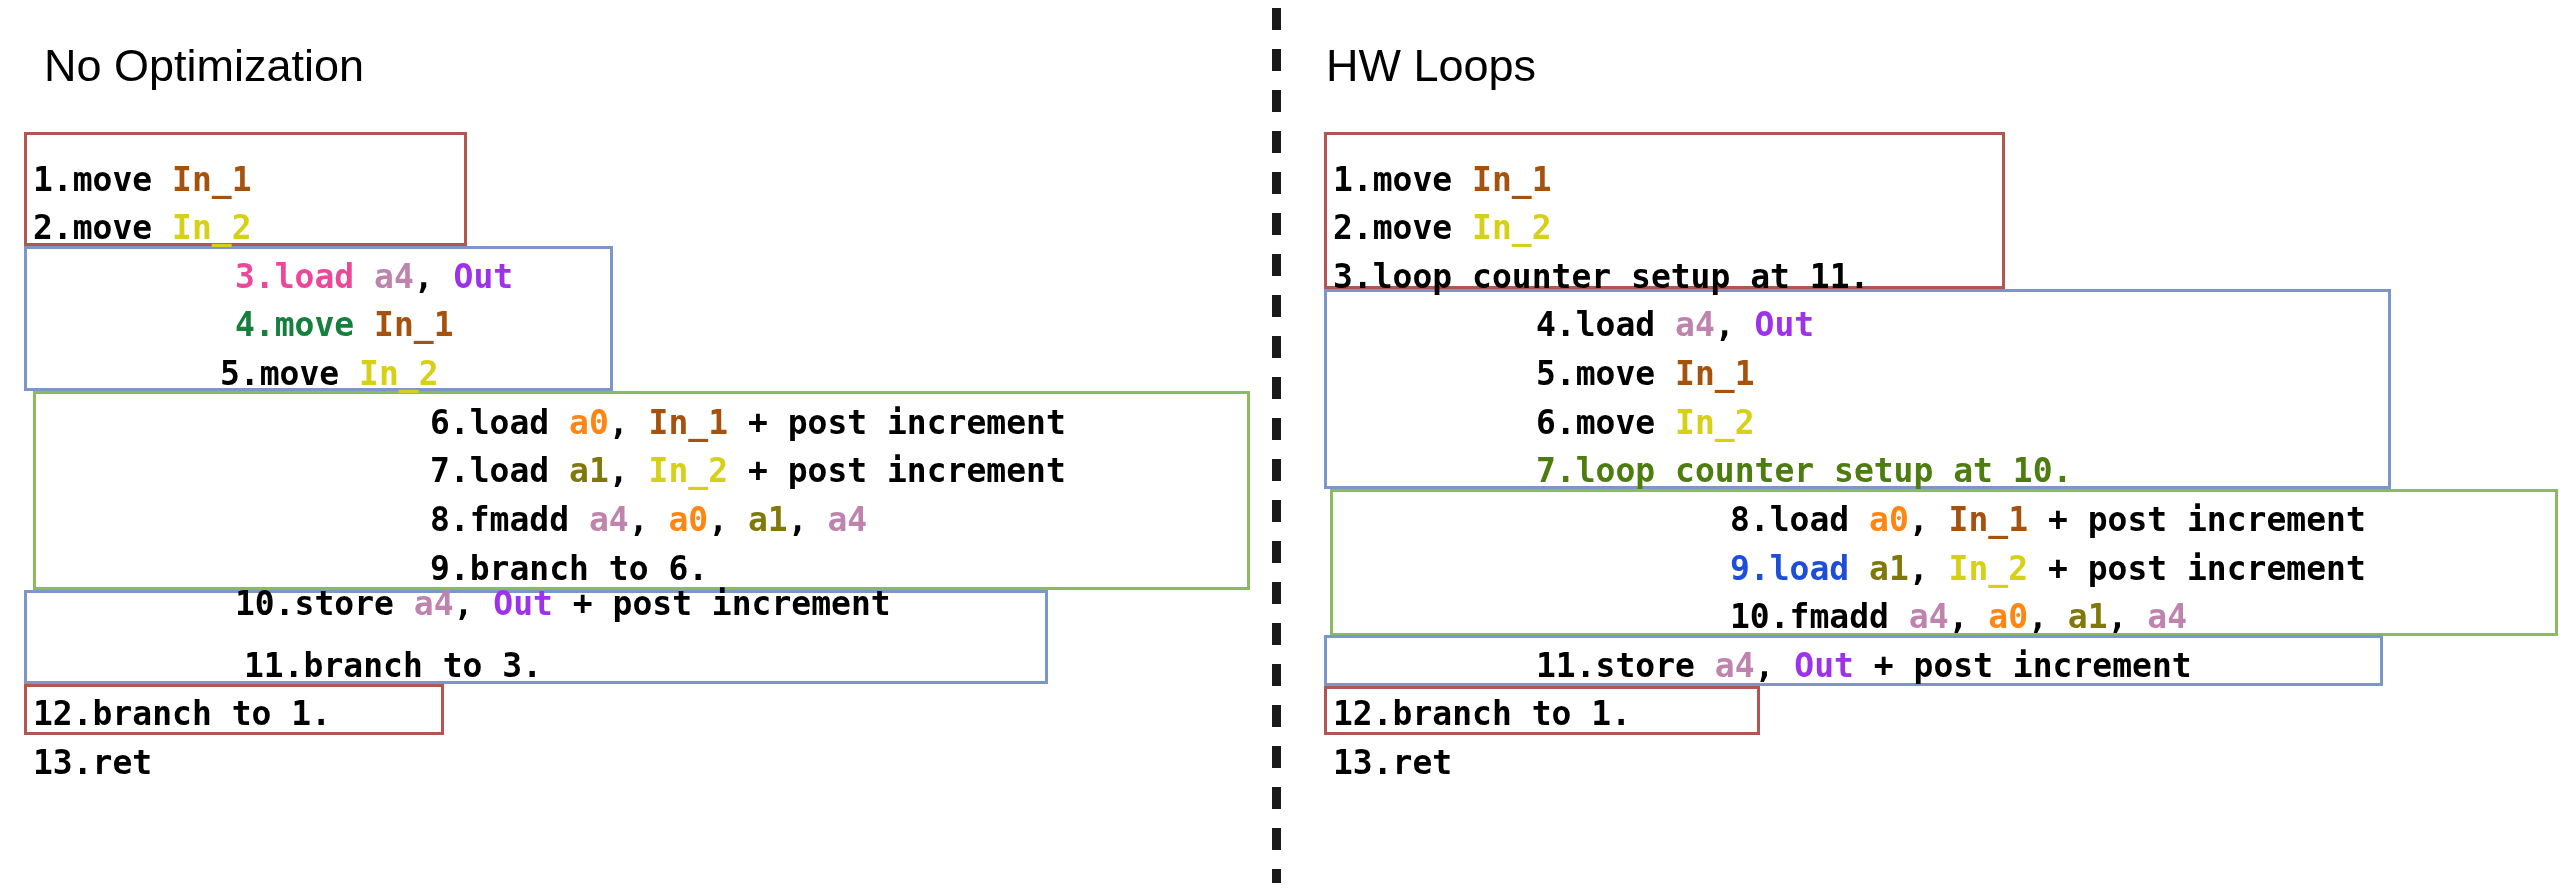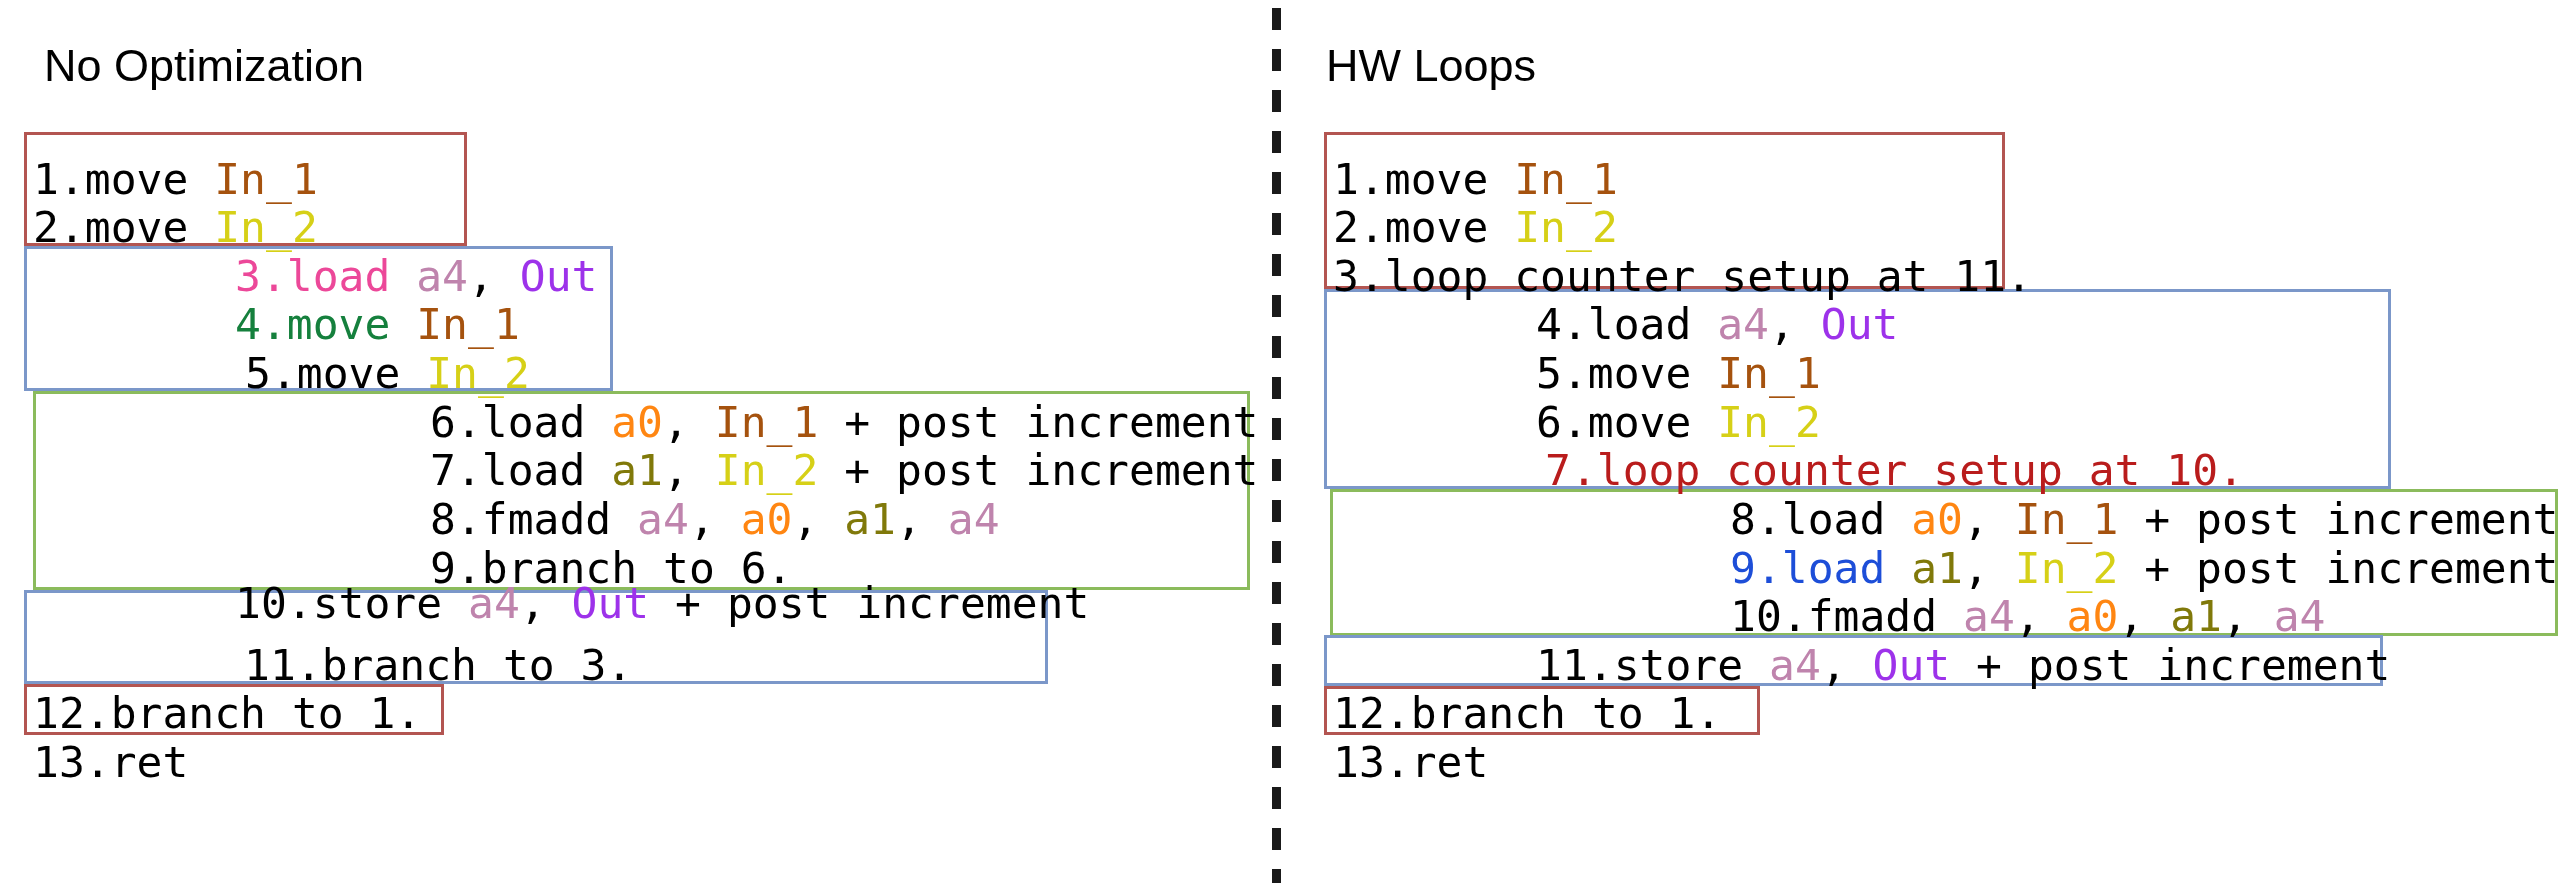--- a/index.html
+++ b/index.html
@@ -29,24 +29,25 @@
   }
   .box {
     position: absolute;
     box-sizing: border-box;
     border: 3.9px solid #000;
     background: transparent;
   }
   .code-line {
     position: absolute;
     font-family: "DejaVu Sans Mono", monospace;
-    font-size: 43px;
+    font-size: 33px;
     line-height: 49px;
     white-space: pre;
     color: #000000;
+    font-weight: bold;
   }
   .code-line span { display: inline; }
 </style>
 </head>
 <body>
 
 <div class="figure">
 
   <div class="divider" style="background: repeating-linear-gradient(rgb(26, 26, 26) 0px, rgb(26, 26, 26) 22px, transparent 22px, transparent 41px);"></div>
 
@@ -57,21 +58,21 @@
         <div class="box" style="left: 23.5px; top: 246px; width: 589px; height: 145px; border-color: rgb(123, 151, 201);"></div>
         <div class="box" style="left: 33px; top: 391px; width: 1217px; height: 199px; border-color: rgb(139, 187, 92);"></div>
         <div class="box" style="left: 23.5px; top: 590px; width: 1024px; height: 94px; border-color: rgb(123, 151, 201);"></div>
         <div class="box" style="left: 23.5px; top: 684px; width: 420px; height: 51px; border-color: rgb(179, 85, 81);"></div>
       </div>
     <div>
         <div class="code-line" style="left: 33px; top: 155px;"><span style="color: rgb(0, 0, 0);">1.move </span><span style="color: rgb(165, 82, 14);">In_1</span></div>
         <div class="code-line" style="left: 33px; top: 203px;"><span style="color: rgb(0, 0, 0);">2.move </span><span style="color: rgb(214, 208, 23);">In_2</span></div>
         <div class="code-line" style="left: 235px; top: 252px;"><span style="color: #ec4899;">3.load </span><span style="color: rgb(191, 132, 173);">a4</span><span style="color: rgb(0, 0, 0);">, </span><span style="color: rgb(157, 50, 234);">Out</span></div>
         <div class="code-line" style="left: 235px; top: 300px;"><span style="color: #15803d;">4.move </span><span style="color: rgb(165, 82, 14);">In_1</span></div>
-        <div class="code-line" style="left: 245px; top: 349px; text-align: center;"><span style="color: rgb(0, 0, 0);">5.move </span><span style="color: rgb(214, 208, 23);">In_2</span></div>
+        <div class="code-line" style="left: 220px; top: 349px; text-align: center;"><span style="color: rgb(0, 0, 0);">5.move </span><span style="color: rgb(214, 208, 23);">In_2</span></div>
         <div class="code-line" style="left: 430px; top: 398px;"><span style="color: rgb(0, 0, 0);">6.load </span><span style="color: rgb(255, 134, 18);">a0</span><span style="color: rgb(0, 0, 0);">, </span><span style="color: rgb(165, 82, 14);">In_1</span><span style="color: rgb(0, 0, 0);"> + post increment</span></div>
         <div class="code-line" style="left: 430px; top: 446px;"><span style="color: rgb(0, 0, 0);">7.load </span><span style="color: rgb(128, 121, 10);">a1</span><span style="color: rgb(0, 0, 0);">, </span><span style="color: rgb(214, 208, 23);">In_2</span><span style="color: rgb(0, 0, 0);"> + post increment</span></div>
         <div class="code-line" style="left: 430px; top: 495px;"><span style="color: rgb(0, 0, 0);">8.fmadd </span><span style="color: rgb(191, 132, 173);">a4</span><span style="color: rgb(0, 0, 0);">, </span><span style="color: rgb(255, 134, 18);">a0</span><span style="color: rgb(0, 0, 0);">, </span><span style="color: rgb(128, 121, 10);">a1</span><span style="color: rgb(0, 0, 0);">, </span><span style="color: rgb(191, 132, 173);">a4</span></div>
         <div class="code-line" style="left: 430px; top: 544px;"><span style="color: rgb(0, 0, 0);">9.branch to 6.</span></div>
         <div class="code-line" style="left: 235px; top: 579px;"><span style="color: rgb(0, 0, 0);">10.store </span><span style="color: rgb(191, 132, 173);">a4</span><span style="color: rgb(0, 0, 0);">, </span><span style="color: rgb(157, 50, 234);">Out</span><span style="color: rgb(0, 0, 0);"> + post increment</span></div>
         <div class="code-line" style="left: 235px; top: 641px;"><span style="color: rgb(0, 0, 0); margin-left: 9px;">11.branch to 3.</span></div>
         <div class="code-line" style="left: 33px; top: 689px;"><span style="color: rgb(0, 0, 0);">12.branch to 1.</span></div>
         <div class="code-line" style="left: 33px; top: 738px;"><span style="color: rgb(0, 0, 0);">13.ret</span></div>
       </div>
   </section>
@@ -85,21 +86,21 @@
         <div class="box" style="left: 1324px; top: 635px; width: 1059px; height: 51px; border-color: rgb(123, 151, 201);"></div>
         <div class="box" style="left: 1324px; top: 686px; width: 436px; height: 49px; border-color: rgb(179, 85, 81);"></div>
       </div>
     <div>
         <div class="code-line" style="left: 1333px; top: 155px;"><span style="color: rgb(0, 0, 0);">1.move </span><span style="color: rgb(165, 82, 14);">In_1</span></div>
         <div class="code-line" style="left: 1333px; top: 203px;"><span style="color: rgb(0, 0, 0);">2.move </span><span style="color: rgb(214, 208, 23);">In_2</span></div>
         <div class="code-line" style="left: 1333px; top: 252px;"><span style="color: rgb(0, 0, 0);">3.loop counter setup at 11.</span></div>
         <div class="code-line" style="left: 1536px; top: 300px;"><span style="color: rgb(0, 0, 0);">4.load </span><span style="color: rgb(191, 132, 173);">a4</span><span style="color: rgb(0, 0, 0);">, </span><span style="color: rgb(157, 50, 234);">Out</span></div>
         <div class="code-line" style="left: 1536px; top: 349px;"><span style="color: rgb(0, 0, 0);">5.move </span><span style="color: rgb(165, 82, 14);">In_1</span></div>
         <div class="code-line" style="left: 1536px; top: 398px;"><span style="color: rgb(0, 0, 0);">6.move </span><span style="color: rgb(214, 208, 23);">In_2</span></div>
-        <div class="code-line" style="left: 1536px; top: 446px;"><span style="color: #b91c1c; margin-left: 9px;">7.loop counter setup at 10.</span></div>
+        <div class="code-line" style="left: 1536px; top: 446px;"><span style="color: #4d7c0f;">7.loop counter setup at 10.</span></div>
         <div class="code-line" style="left: 1730px; top: 495px;"><span style="color: rgb(0, 0, 0);">8.load </span><span style="color: rgb(255, 134, 18);">a0</span><span style="color: rgb(0, 0, 0);">, </span><span style="color: rgb(165, 82, 14);">In_1</span><span style="color: rgb(0, 0, 0);"> + post increment</span></div>
         <div class="code-line" style="left: 1730px; top: 544px;"><span style="color: #1d4ed8;">9.load </span><span style="color: rgb(128, 121, 10);">a1</span><span style="color: rgb(0, 0, 0);">, </span><span style="color: rgb(214, 208, 23);">In_2</span><span style="color: rgb(0, 0, 0);"> + post increment</span></div>
         <div class="code-line" style="left: 1730px; top: 592px;"><span style="color: rgb(0, 0, 0);">10.fmadd </span><span style="color: rgb(191, 132, 173);">a4</span><span style="color: rgb(0, 0, 0);">, </span><span style="color: rgb(255, 134, 18);">a0</span><span style="color: rgb(0, 0, 0);">, </span><span style="color: rgb(128, 121, 10);">a1</span><span style="color: rgb(0, 0, 0);">, </span><span style="color: rgb(191, 132, 173);">a4</span></div>
         <div class="code-line" style="left: 1536px; top: 641px;"><span style="color: rgb(0, 0, 0);">11.store </span><span style="color: rgb(191, 132, 173);">a4</span><span style="color: rgb(0, 0, 0);">, </span><span style="color: rgb(157, 50, 234);">Out</span><span style="color: rgb(0, 0, 0);"> + post increment</span></div>
         <div class="code-line" style="left: 1333px; top: 689px;"><span style="color: rgb(0, 0, 0);">12.branch to 1.</span></div>
         <div class="code-line" style="left: 1333px; top: 738px;"><span style="color: rgb(0, 0, 0);">13.ret</span></div>
       </div>
   </section>
 
 </div>

